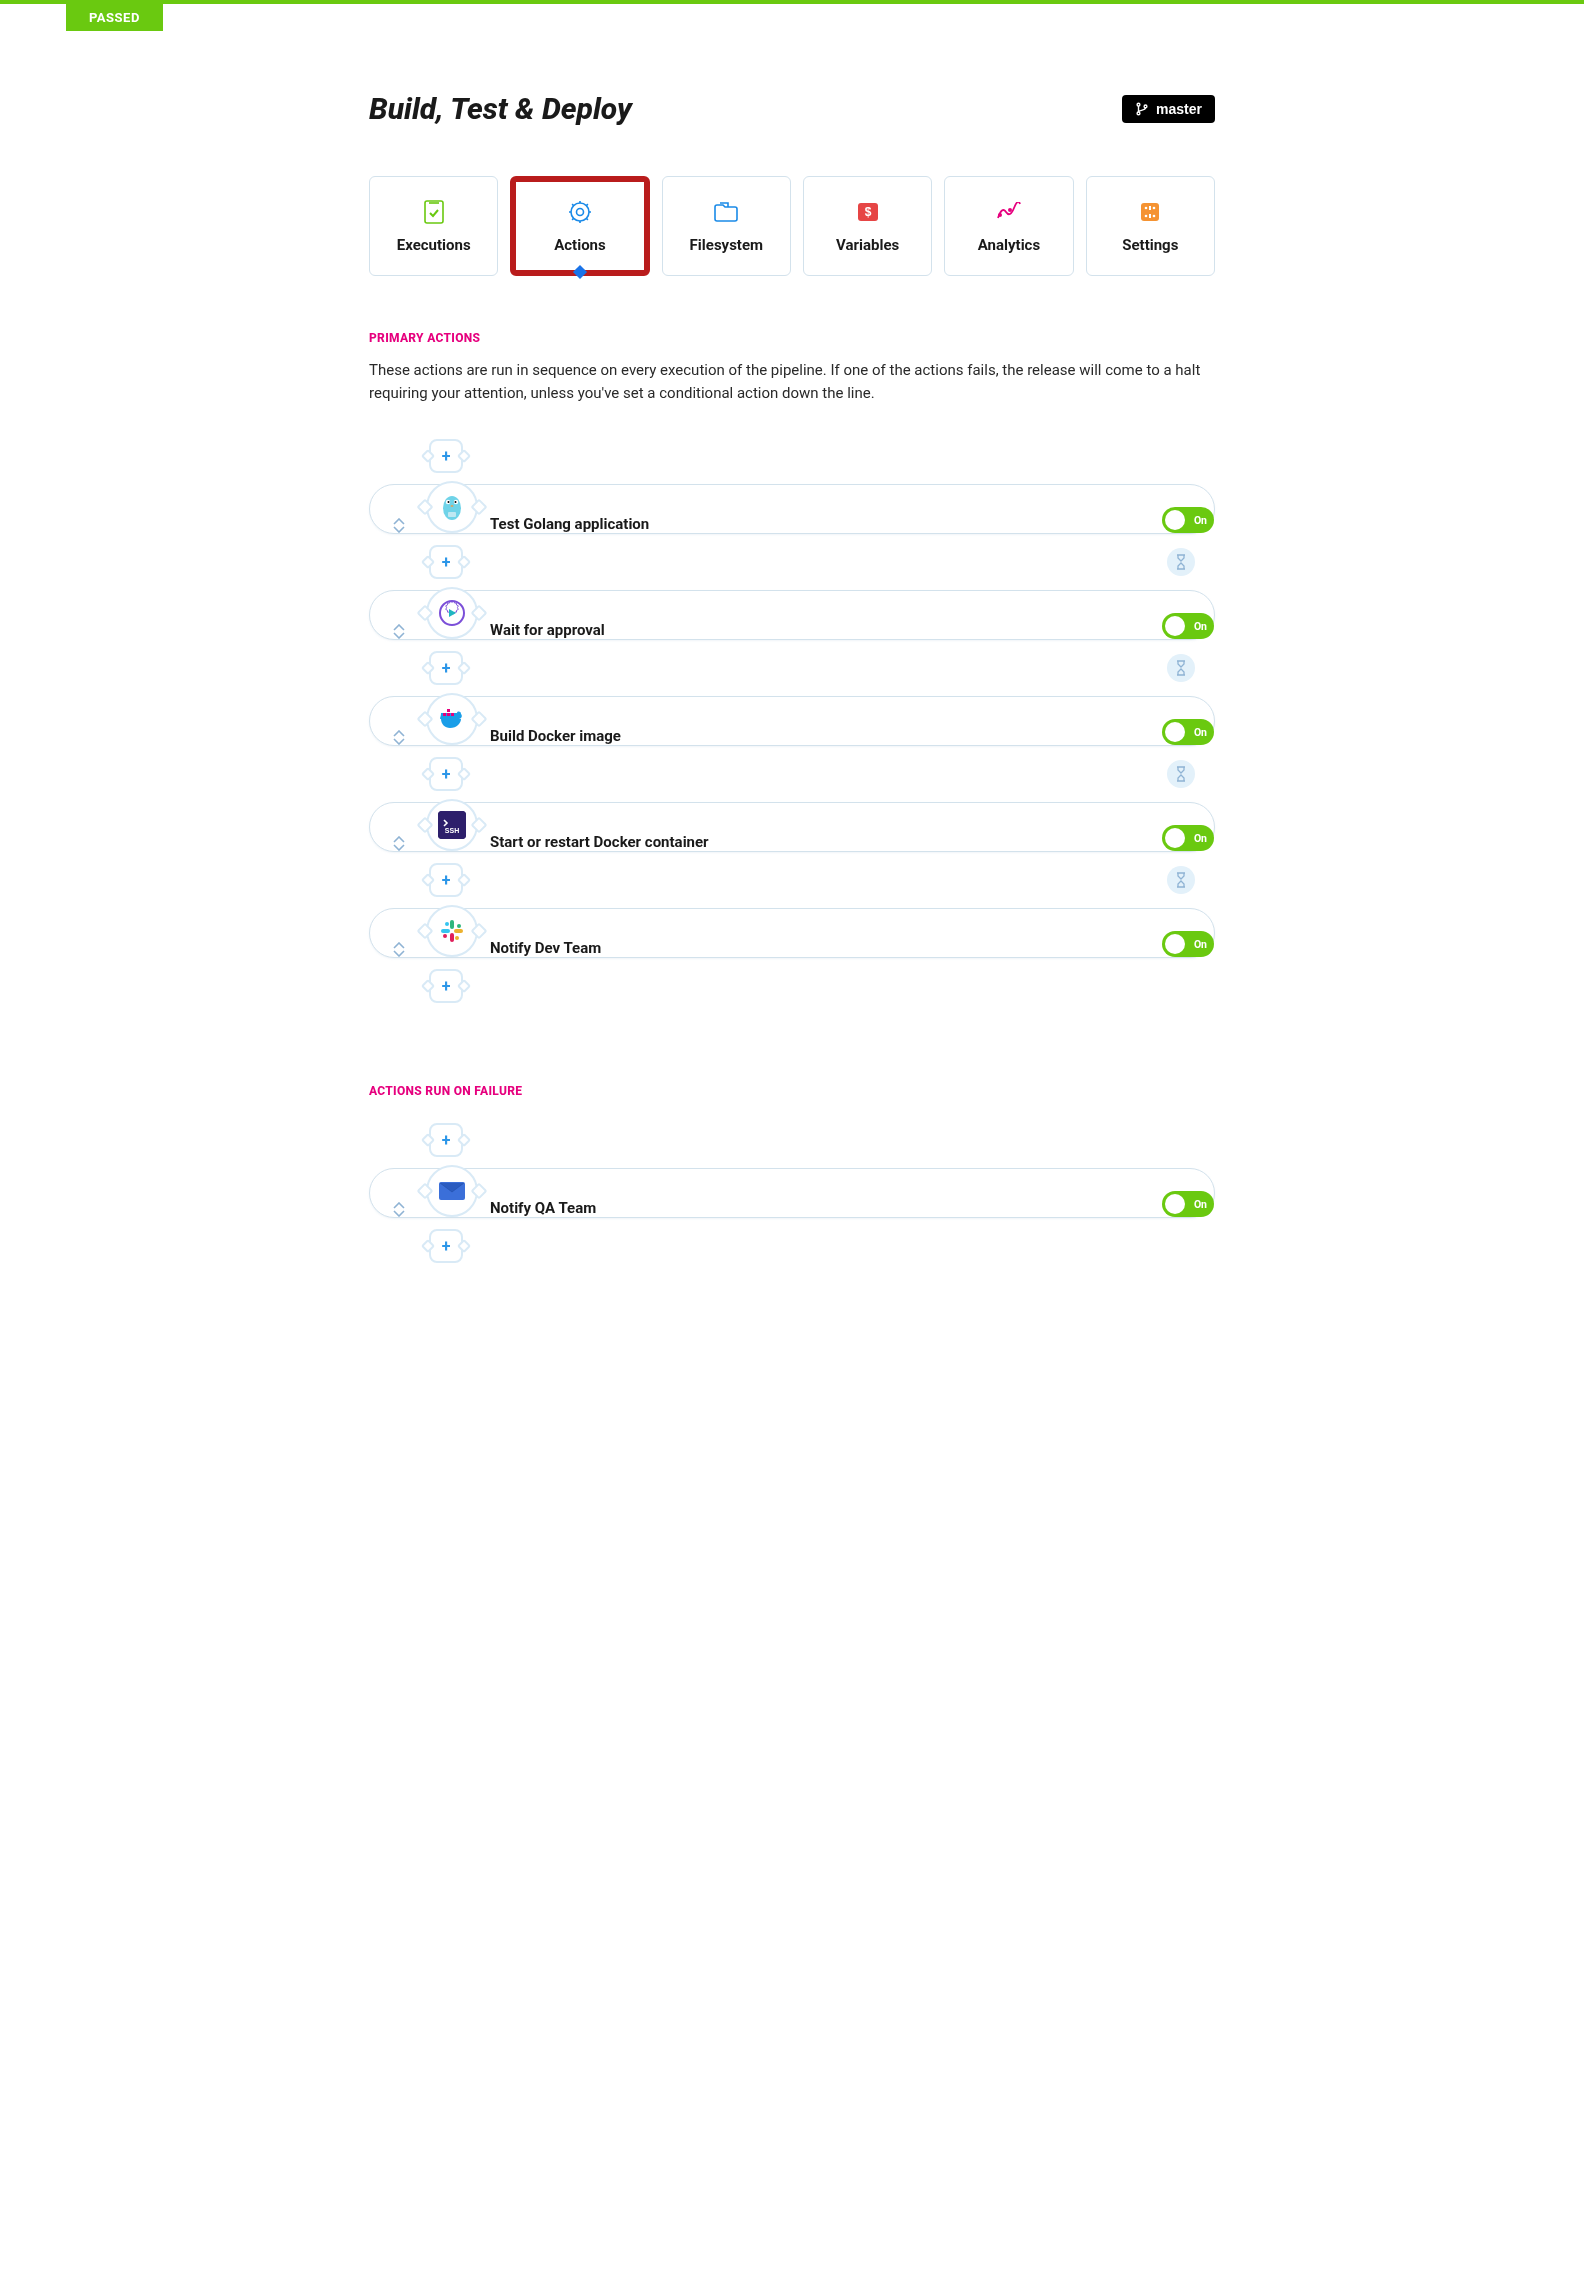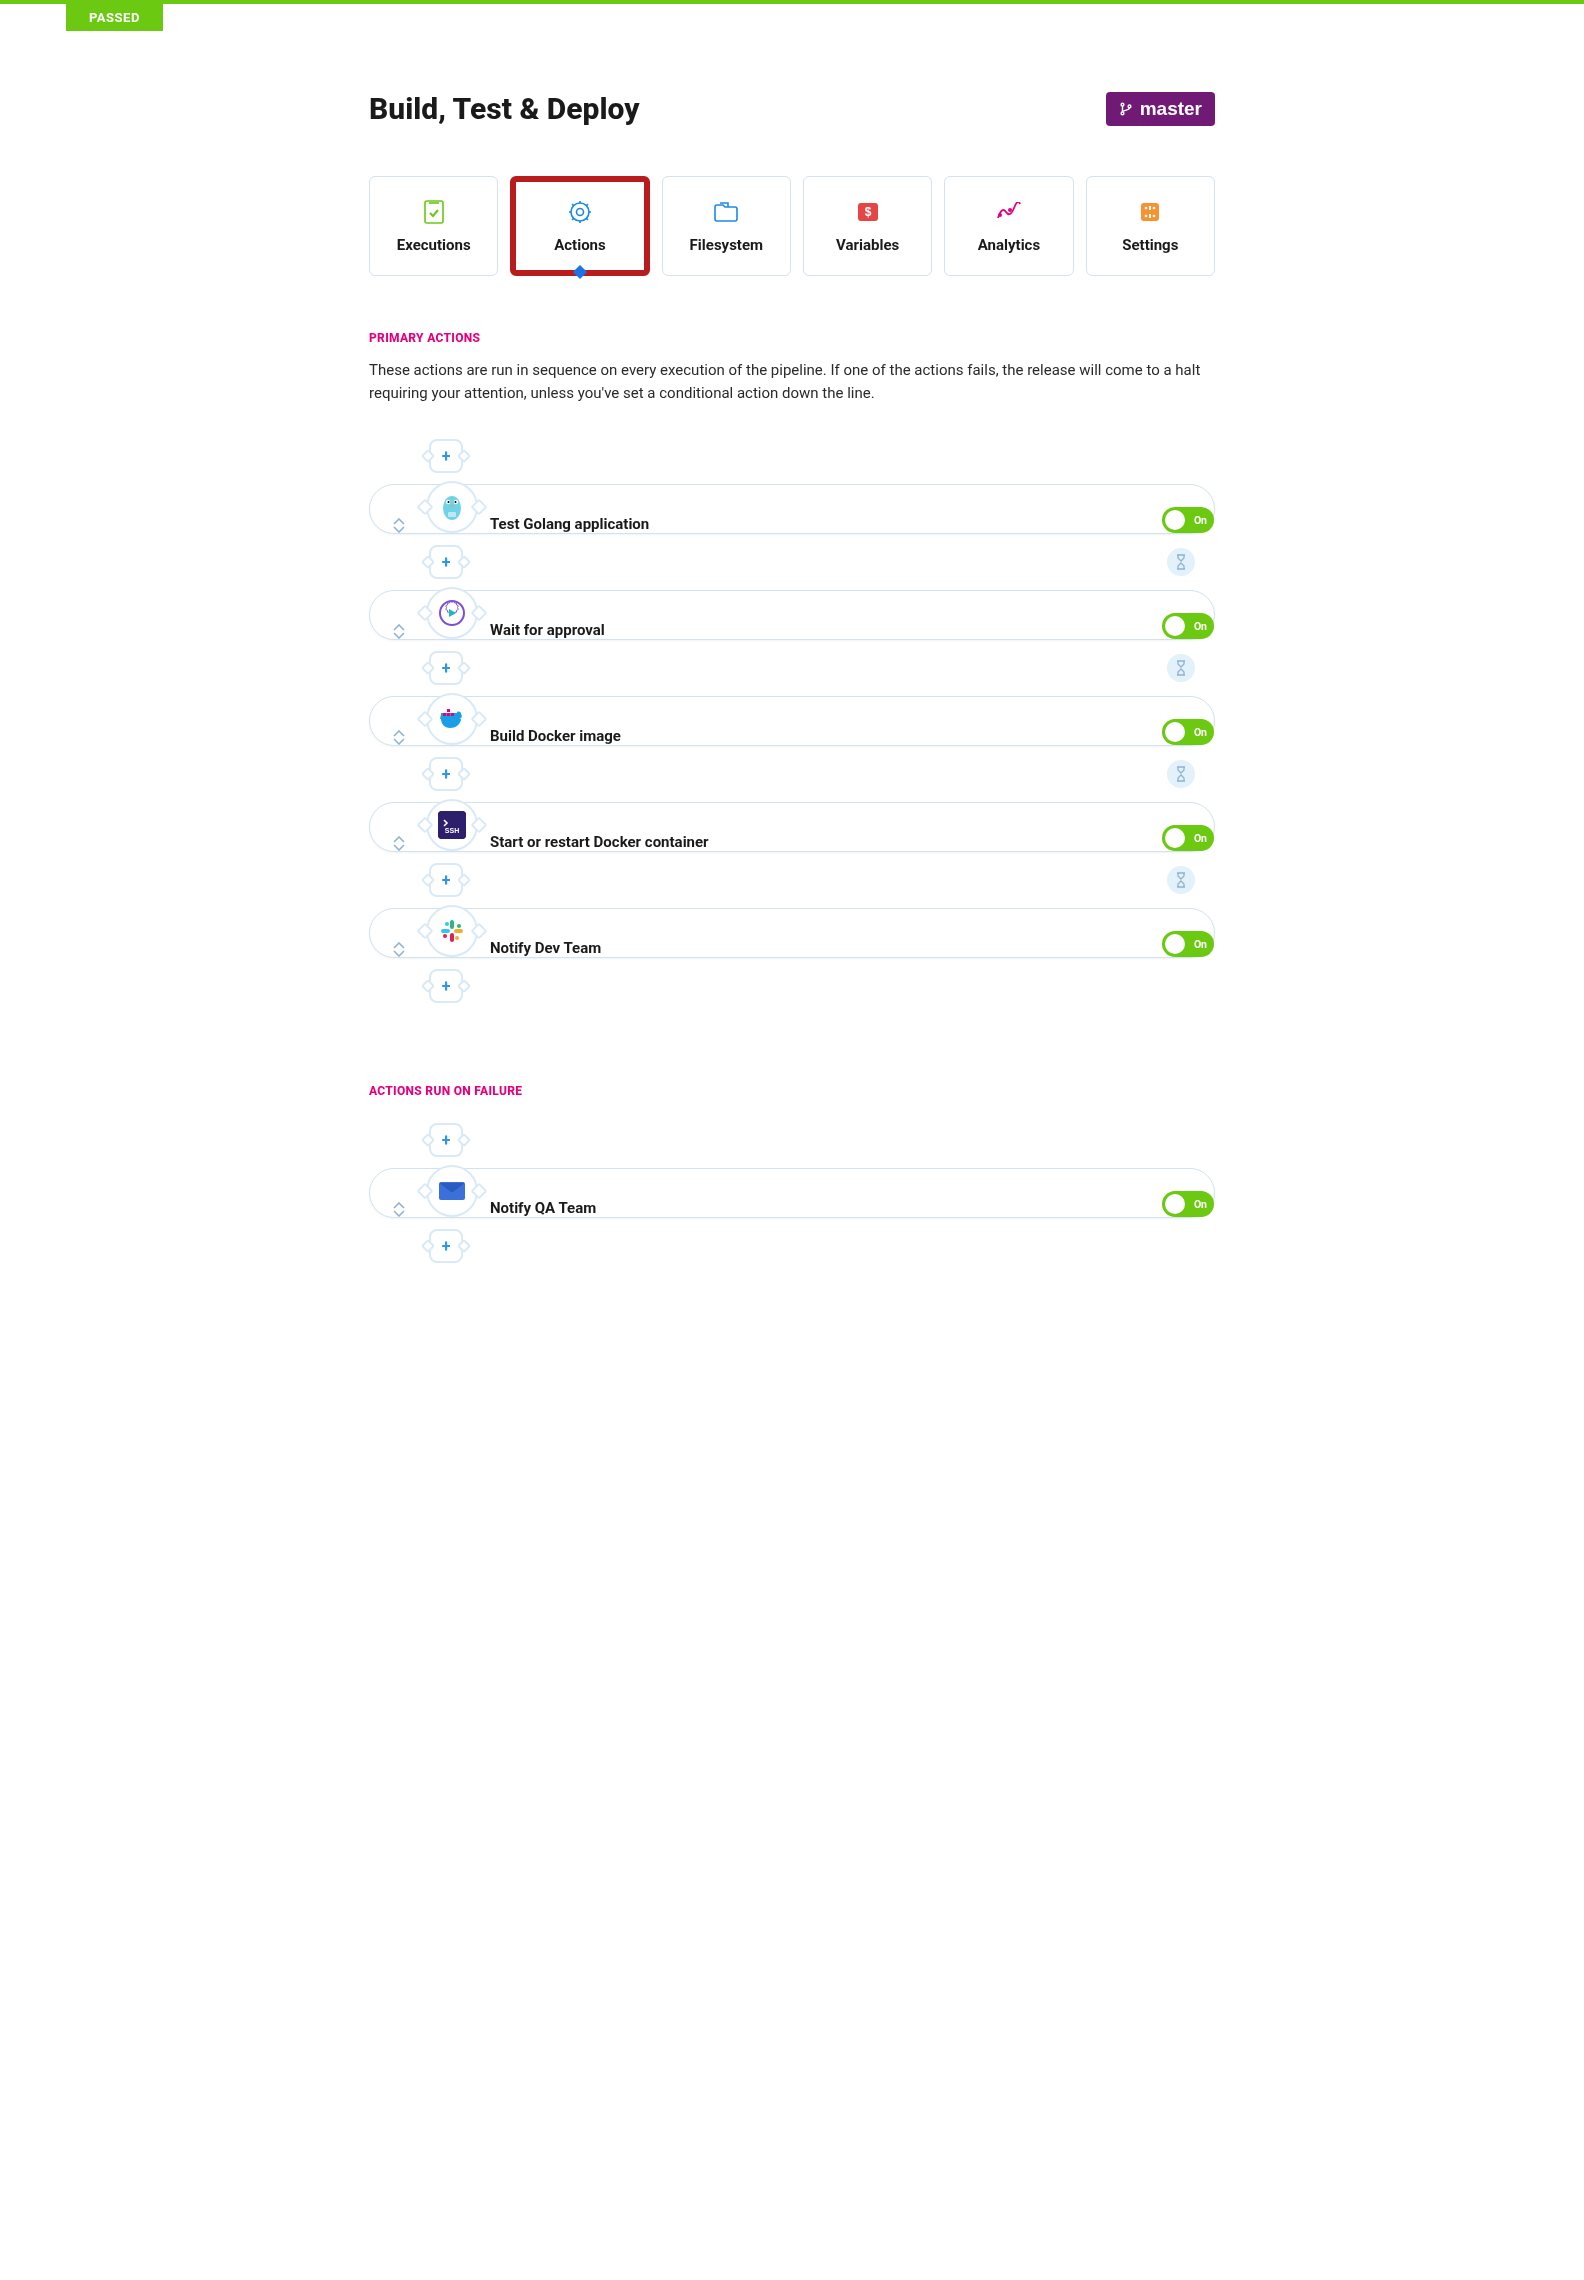--- a/index.html
+++ b/index.html
@@ -1,22 +1,22 @@
 <!DOCTYPE html>
 <html><head>
 <meta charset="utf-8">
 <style>
 * { box-sizing: border-box; margin: 0; padding: 0; }
 body { font-family: -apple-system, BlinkMacSystemFont, "Segoe UI", Roboto, "Helvetica Neue", Arial, sans-serif; background: #fff; color: #1a1a1a; }
 .topbar { height: 4px; background: #6ac910; }
 .badge-passed { display: inline-block; background: #6ac910; color: #fff; font-weight: 700; font-size: 13px; padding: 6px 23px; margin-left: 66px; letter-spacing: 0.5px; }
 .container { max-width: 846px; margin: 0 auto; padding: 60px 0 80px; }
 .header-row { display: flex; justify-content: space-between; align-items: center; margin-bottom: 50px; }
-.page-title { font-size: 30px; font-weight: 800; color: #1a1a1a; }
-.branch-btn { display: inline-flex; align-items: center; gap: 7px; background: #701a75; color: #fff; border: none; padding: 6px 13px; border-radius: 4px; font-size: 19px; font-weight: 600; cursor: pointer; }
+.page-title { font-size: 30px; font-weight: 800; color: #1a1a1a; font-style: italic; }
+.branch-btn { display: inline-flex; align-items: center; gap: 7px; background: #000000; color: #fff; border: none; padding: 6px 13px; border-radius: 4px; font-size: 14px; font-weight: 600; cursor: pointer; }
 .branch-icon svg { display: block; }
 .tabs { display: flex; gap: 12px; margin-bottom: 55px; }
 .tab { flex: 1; border: 1px solid #d3e2ec; border-radius: 6px; background: #fff; display: flex; flex-direction: column; align-items: center; justify-content: center; padding: 18px 0 16px; cursor: pointer; position: relative; }
 .tab.active { border: 6px solid #b91c1c; }
 .tab.active::after { content: ''; position: absolute; bottom: -7px; left: 50%; transform: translateX(-50%) rotate(45deg); width: 10px; height: 10px; background: #1a73e8; }
 .tab-icon { height: 24px; display: flex; align-items: center; justify-content: center; margin-bottom: 12px; }
 .tab-label { font-size: 15px; font-weight: 700; color: #1a1a1a; }
 .section-heading { font-size: 12px; font-weight: 800; letter-spacing: 0.3px; color: #e6007e; text-transform: uppercase; margin-bottom: 14px; }
 .section-desc { font-size: 15px; color: #2a2a2a; line-height: 1.5; margin-bottom: 24px; }
 .action-list { position: relative; }

